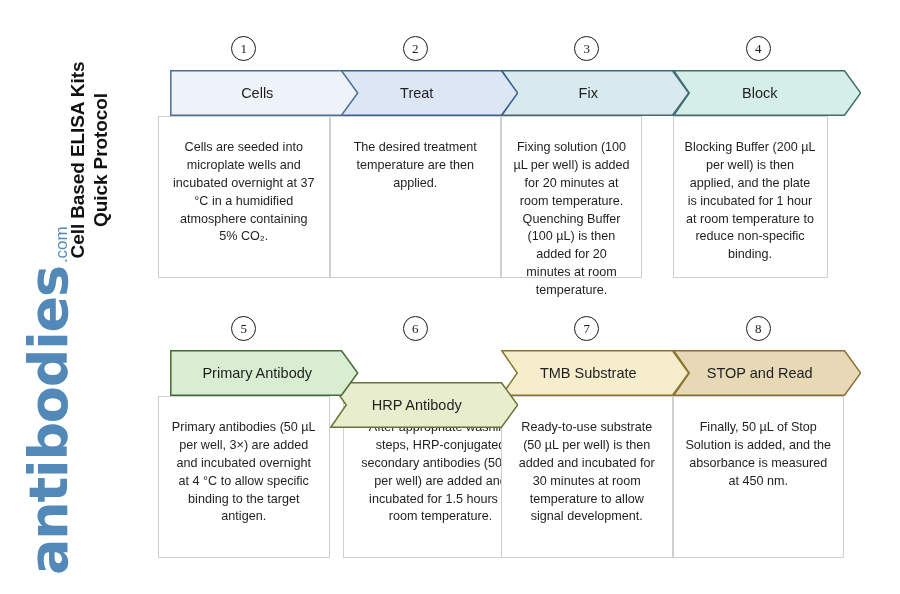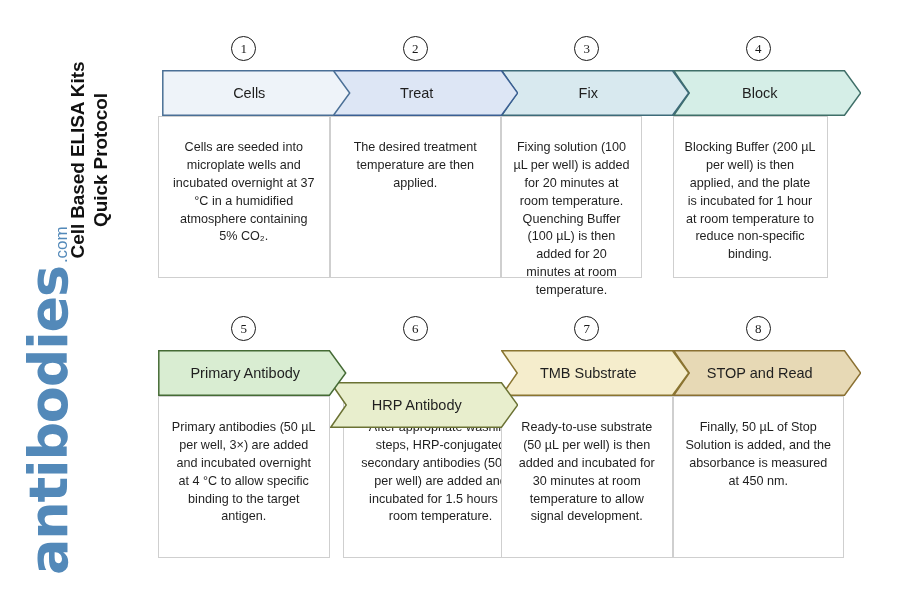--- a/index.html
+++ b/index.html
@@ -170,21 +170,21 @@
   </div>
 
   <div class="row" id="row1">
     <div class="numbers" id="nums1">
         <div class="num-circle" style="left: 73.25px;">1</div>
         <div class="num-circle" style="left: 244.75px;">2</div>
         <div class="num-circle" style="left: 416.25px;">3</div>
         <div class="num-circle" style="left: 587.75px;">4</div>
       </div>
     <div class="chevrons" id="chevs1">
-        <div class="chev" style="left: 4px; width: 188.5px; z-index: 10;">
+        <div class="chev" style="left: 12px; width: 188.5px; z-index: 10;">
           <svg class="chev-svg" viewBox="0 0 188.5 46" preserveAspectRatio="none">
             <path d="M0.8,0.8 L171.5,0.8 L187.7,23 L171.5,45.2 L0.8,45.2 Z" fill="#eef3f9" stroke="#4a6f96" stroke-width="1.5"></path>
           </svg>
           <span>Cells</span>
         </div>
         <div class="chev" style="left: 343px; width: 188.5px; z-index: 8;">
           <svg class="chev-svg" viewBox="0 0 188.5 46" preserveAspectRatio="none">
             <path d="M0.8,0.8 L171.5,0.8 L187.7,23 L171.5,45.2 L0.8,45.2 L16.2,23 Z" fill="#d8e9ef" stroke="#3d6b79" stroke-width="1.5"></path>
           </svg>
           <span>Fix</span>
@@ -219,21 +219,21 @@
   </div>
 
   <div class="row" id="row2">
     <div class="numbers" id="nums2">
         <div class="num-circle" style="left: 73.25px;">5</div>
         <div class="num-circle" style="left: 244.75px;">6</div>
         <div class="num-circle" style="left: 416.25px;">7</div>
         <div class="num-circle" style="left: 587.75px;">8</div>
       </div>
     <div class="chevrons" id="chevs2">
-        <div class="chev" style="left: 0px; width: 188.5px; z-index: 10;">
+        <div class="chev" style="left: 12px; width: 188.5px; z-index: 10;">
           <svg class="chev-svg" viewBox="0 0 188.5 46" preserveAspectRatio="none">
             <path d="M0.8,0.8 L171.5,0.8 L187.7,23 L171.5,45.2 L0.8,45.2 Z" fill="#d9edd2" stroke="#456b35" stroke-width="1.5"></path>
           </svg>
           <span>Primary Antibody</span>
         </div>
         <div class="chev" style="left: 171.5px; width: 188.5px; z-index: 9; margin-top: 32px;">
           <svg class="chev-svg" viewBox="0 0 188.5 46" preserveAspectRatio="none">
             <path d="M0.8,0.8 L171.5,0.8 L187.7,23 L171.5,45.2 L0.8,45.2 L16.2,23 Z" fill="#e8eecd" stroke="#6b7234" stroke-width="1.5"></path>
           </svg>
           <span>HRP Antibody</span>

